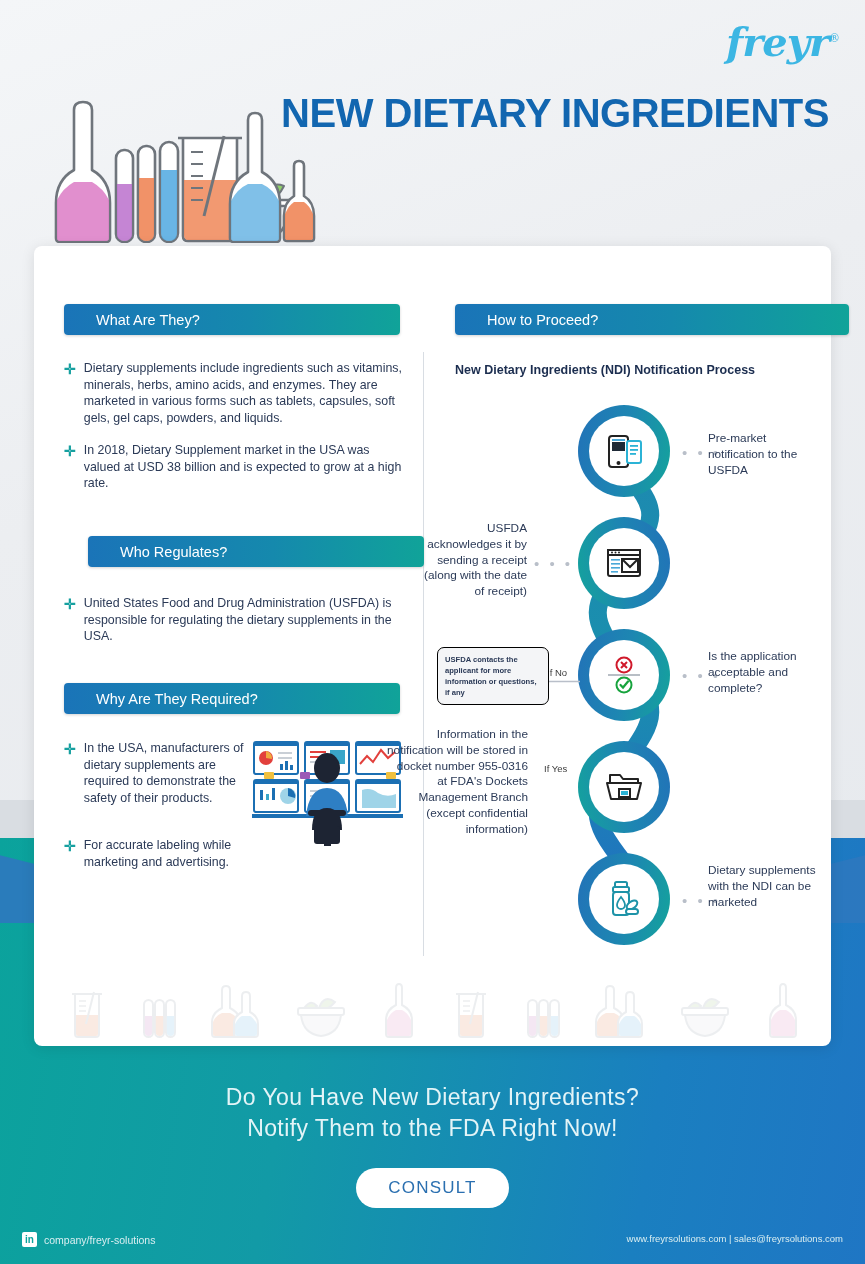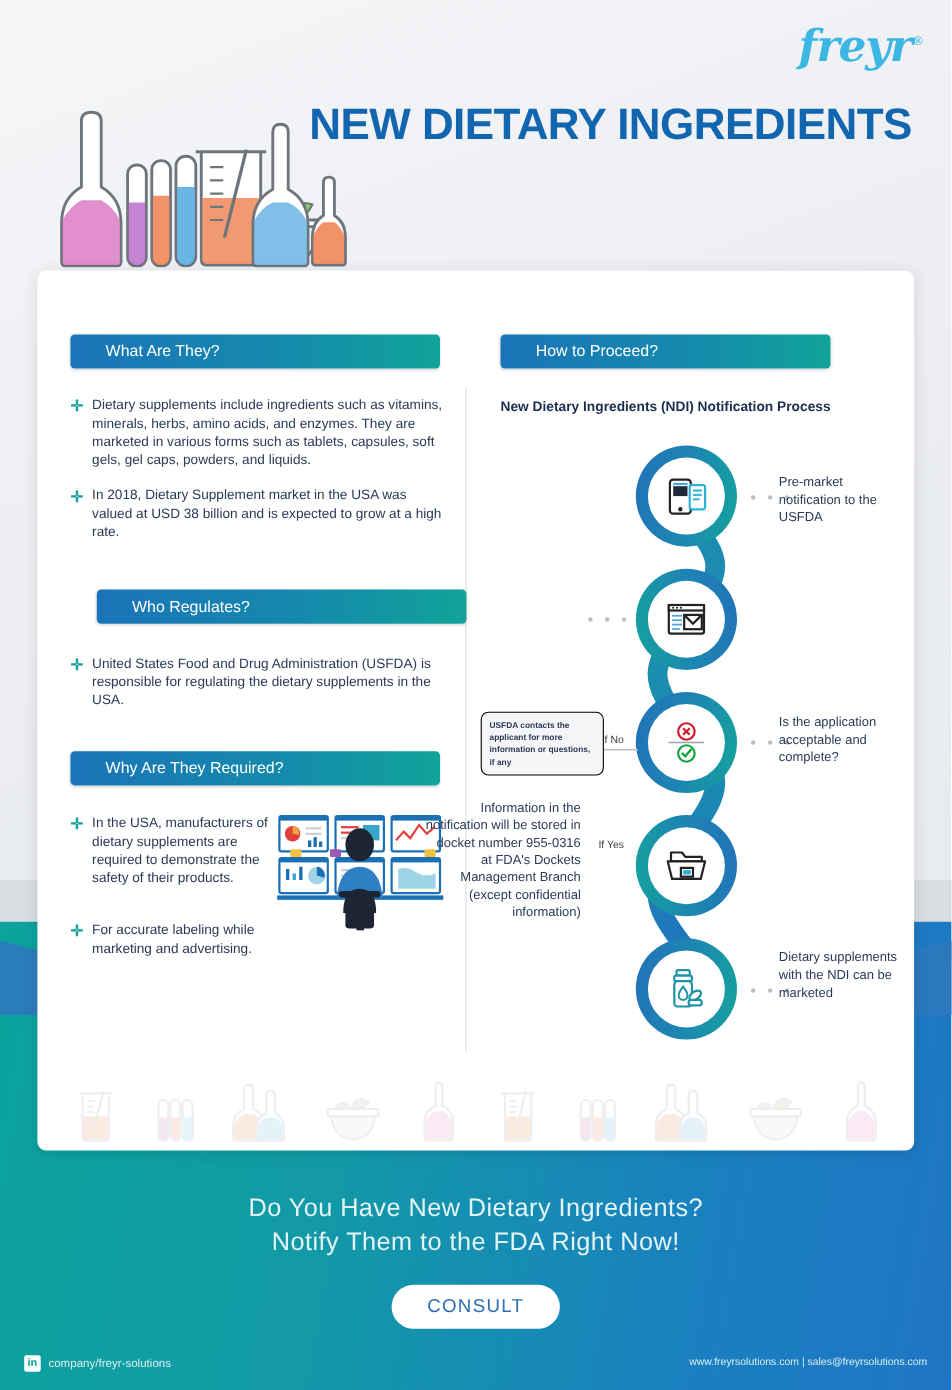--- a/index.html
+++ b/index.html
@@ -72,21 +72,21 @@
   .pill {
     position:absolute; height:31px; border-radius:4px;
     background:linear-gradient(90deg,#1a74b8 0%,#1589ad 55%,#10a399 100%);
     color:#ffffff; font-size:14.5px; font-weight:400;
     display:flex; align-items:center; padding-left:32px;
     box-shadow:0 1px 3px rgba(0,0,0,.18);
   }
   #pill-what   { left:64px;  top:304px; width:336px; }
   #pill-who    { left:64px;  top:536px; width:336px;margin-left:24px; }
   #pill-why    { left:64px;  top:683px; width:336px; }
-  #pill-how    { left:455px; top:304px; width:300px; }
+  #pill-how    { left:455px; top:304px; width:394px; }
 
   
   .blist { position:absolute; }
   .bitem { display:flex; margin-bottom:15px; }
   .bmark {
     color:#16a0a0; font-size:14px; line-height:1.35; margin-right:8px;
     flex:0 0 auto; font-weight:700;
   }
   .btext {
     color:#2b3a57; font-size:12.4px; line-height:1.35;
@@ -353,20 +353,21 @@
         <rect x="8" y="17" width="9" height="1.6" fill="#4aa8d8"></rect>
         <rect x="8" y="21" width="9" height="1.6" fill="#4aa8d8"></rect>
         <rect x="8" y="25" width="9" height="1.6" fill="#4aa8d8"></rect>
         <rect x="8" y="29" width="7" height="1.6" fill="#4aa8d8"></rect>
         <rect x="19" y="17" width="16" height="13" fill="#fff" stroke="#222" stroke-width="2"></rect>
         <path d="M19 17 L27 25 L35 17" fill="none" stroke="#222" stroke-width="2"></path>
       </svg>
     </div>
   </div>
   <div class="dots" style="left:104px;top:160px">• • •</div>
+  <div class="ntext rt" style="left:-7px;top:126px;width:104px">USFDA acknowledges it by sending a receipt (along with the date of receipt)</div>
 
   <div class="node" style="left:148px;top:234px">
     <div class="ring g1">
         <div class="ring-inner"></div>
       </div>
     <div class="node-ico">
       <svg width="46" height="46" viewBox="0 0 46 46">
         <circle cx="23" cy="13" r="7.5" fill="#fff" stroke="#d0192b" stroke-width="2"></circle>
         <path d="M20 10 L26 16 M26 10 L20 16" stroke="#d0192b" stroke-width="2"></path>
         <line x1="7" y1="23" x2="39" y2="23" stroke="#9aa2ad" stroke-width="1.4"></line>

